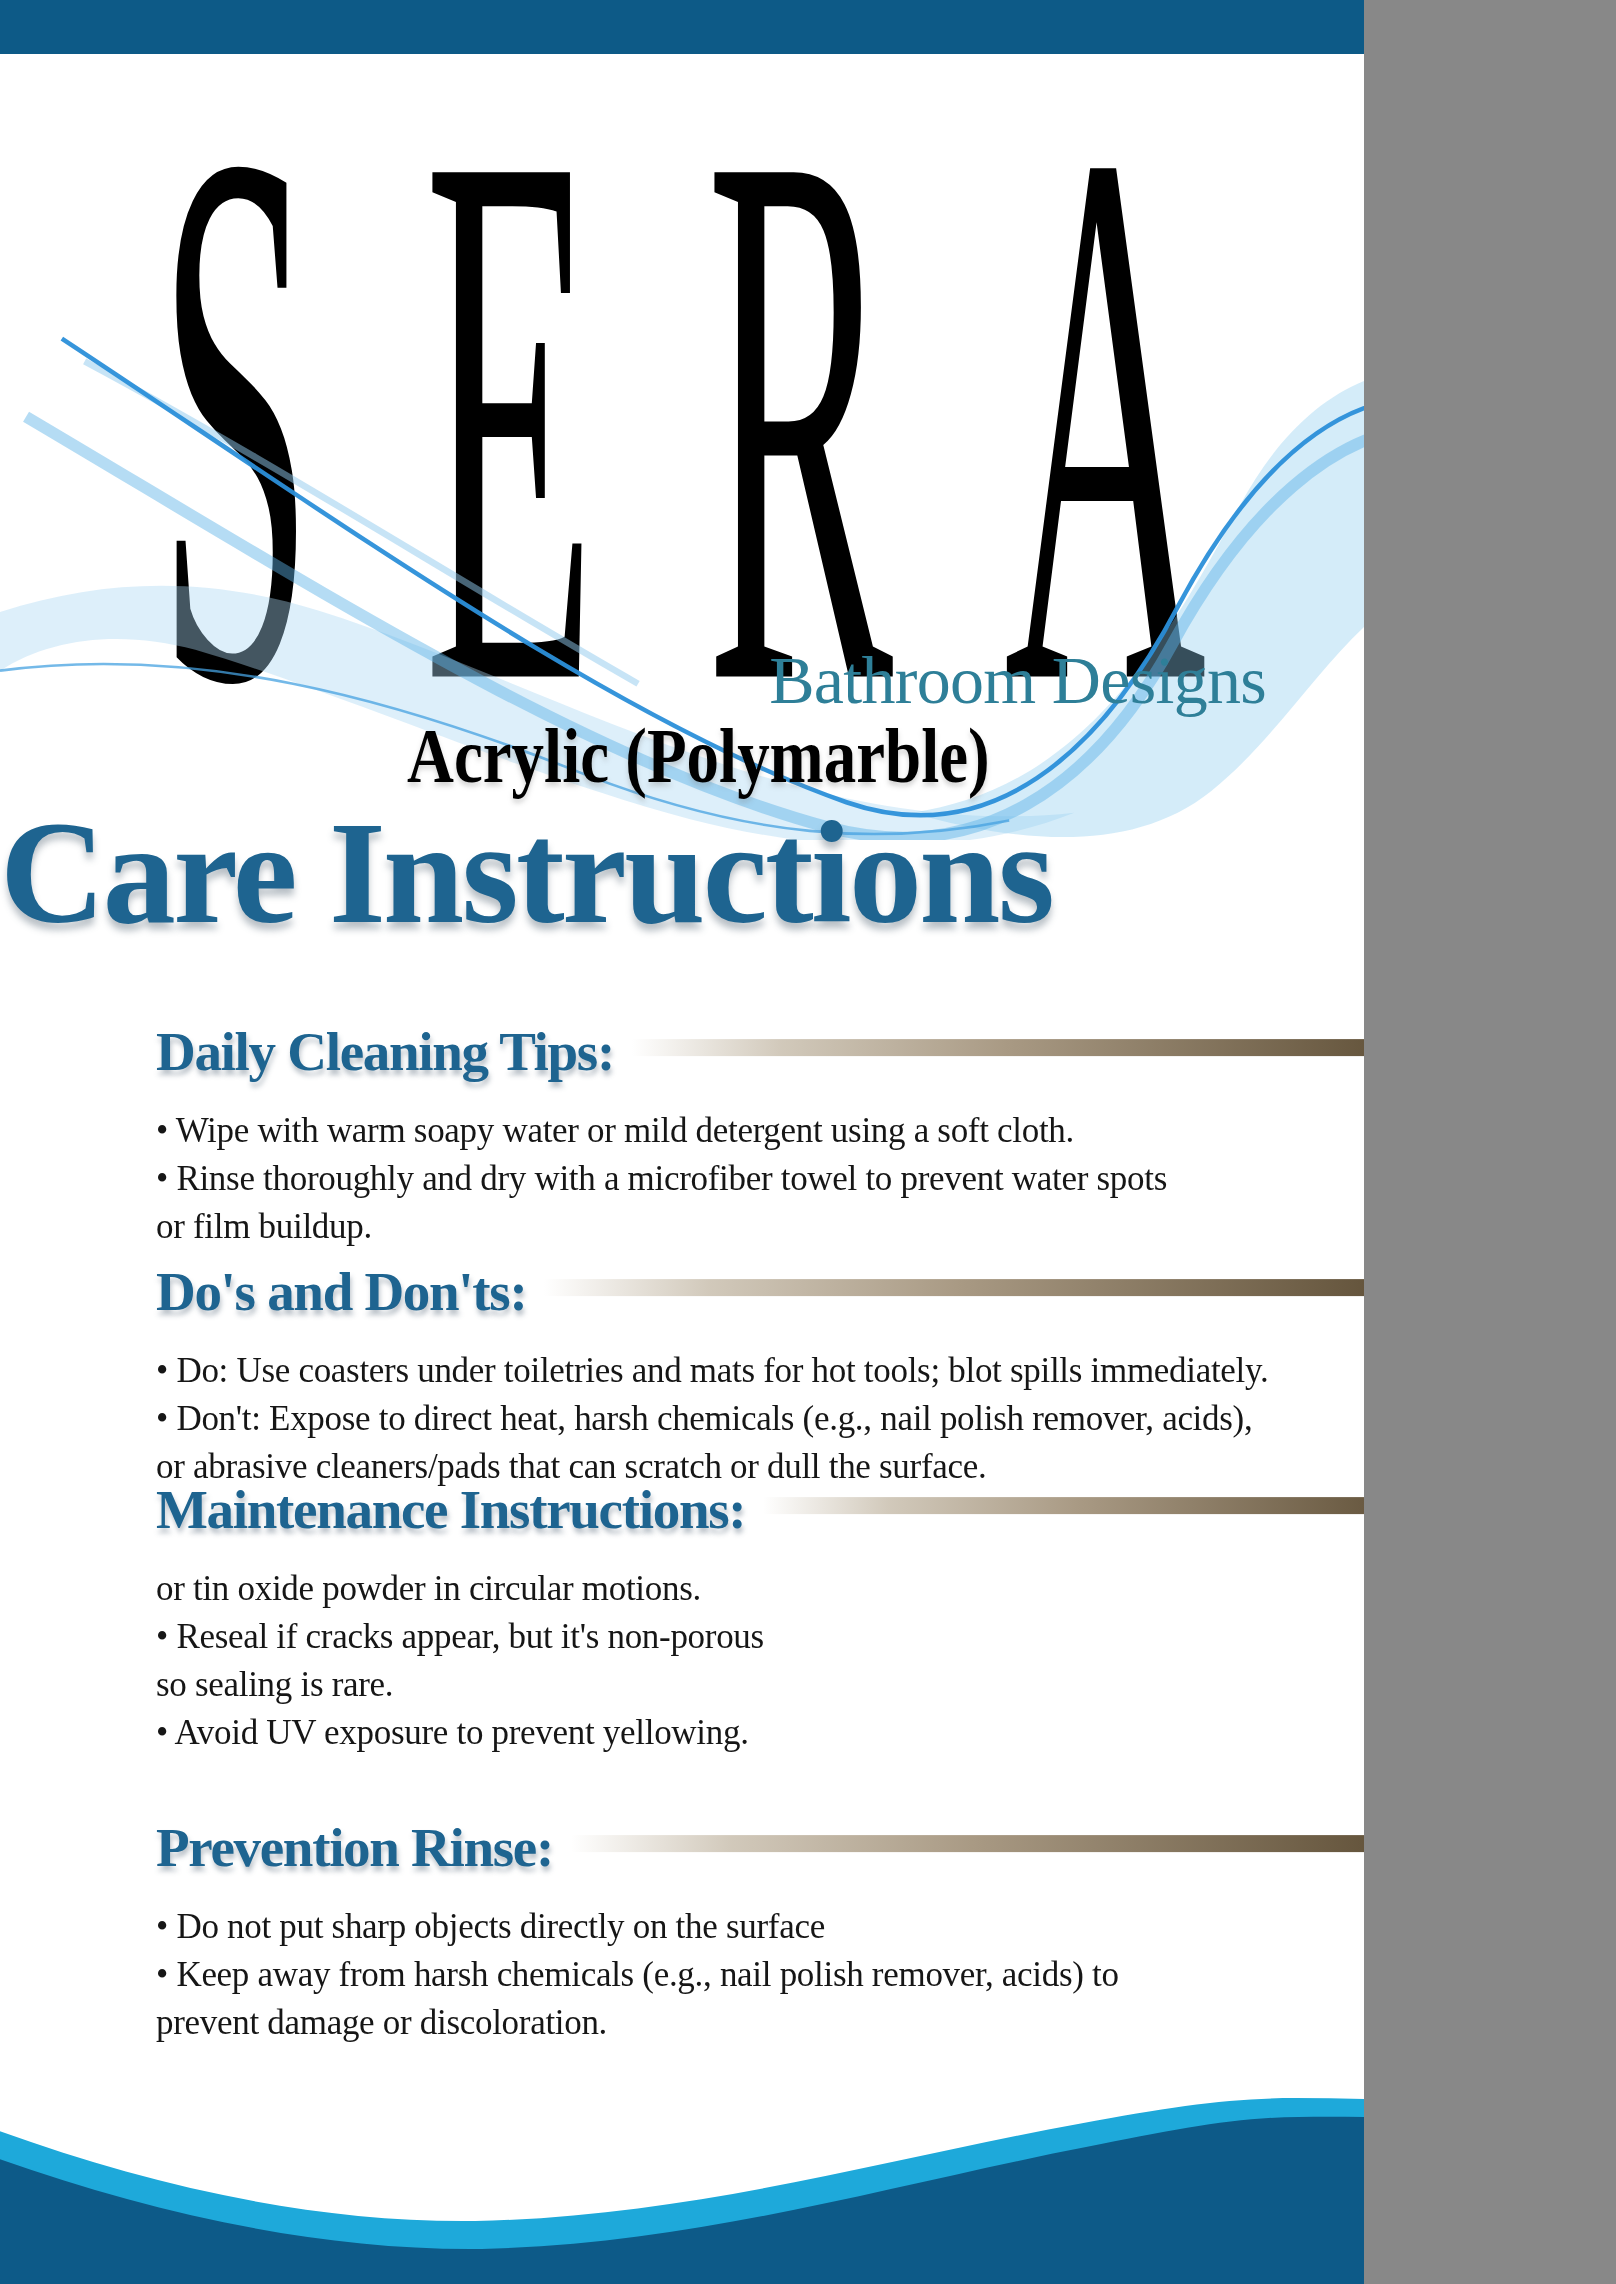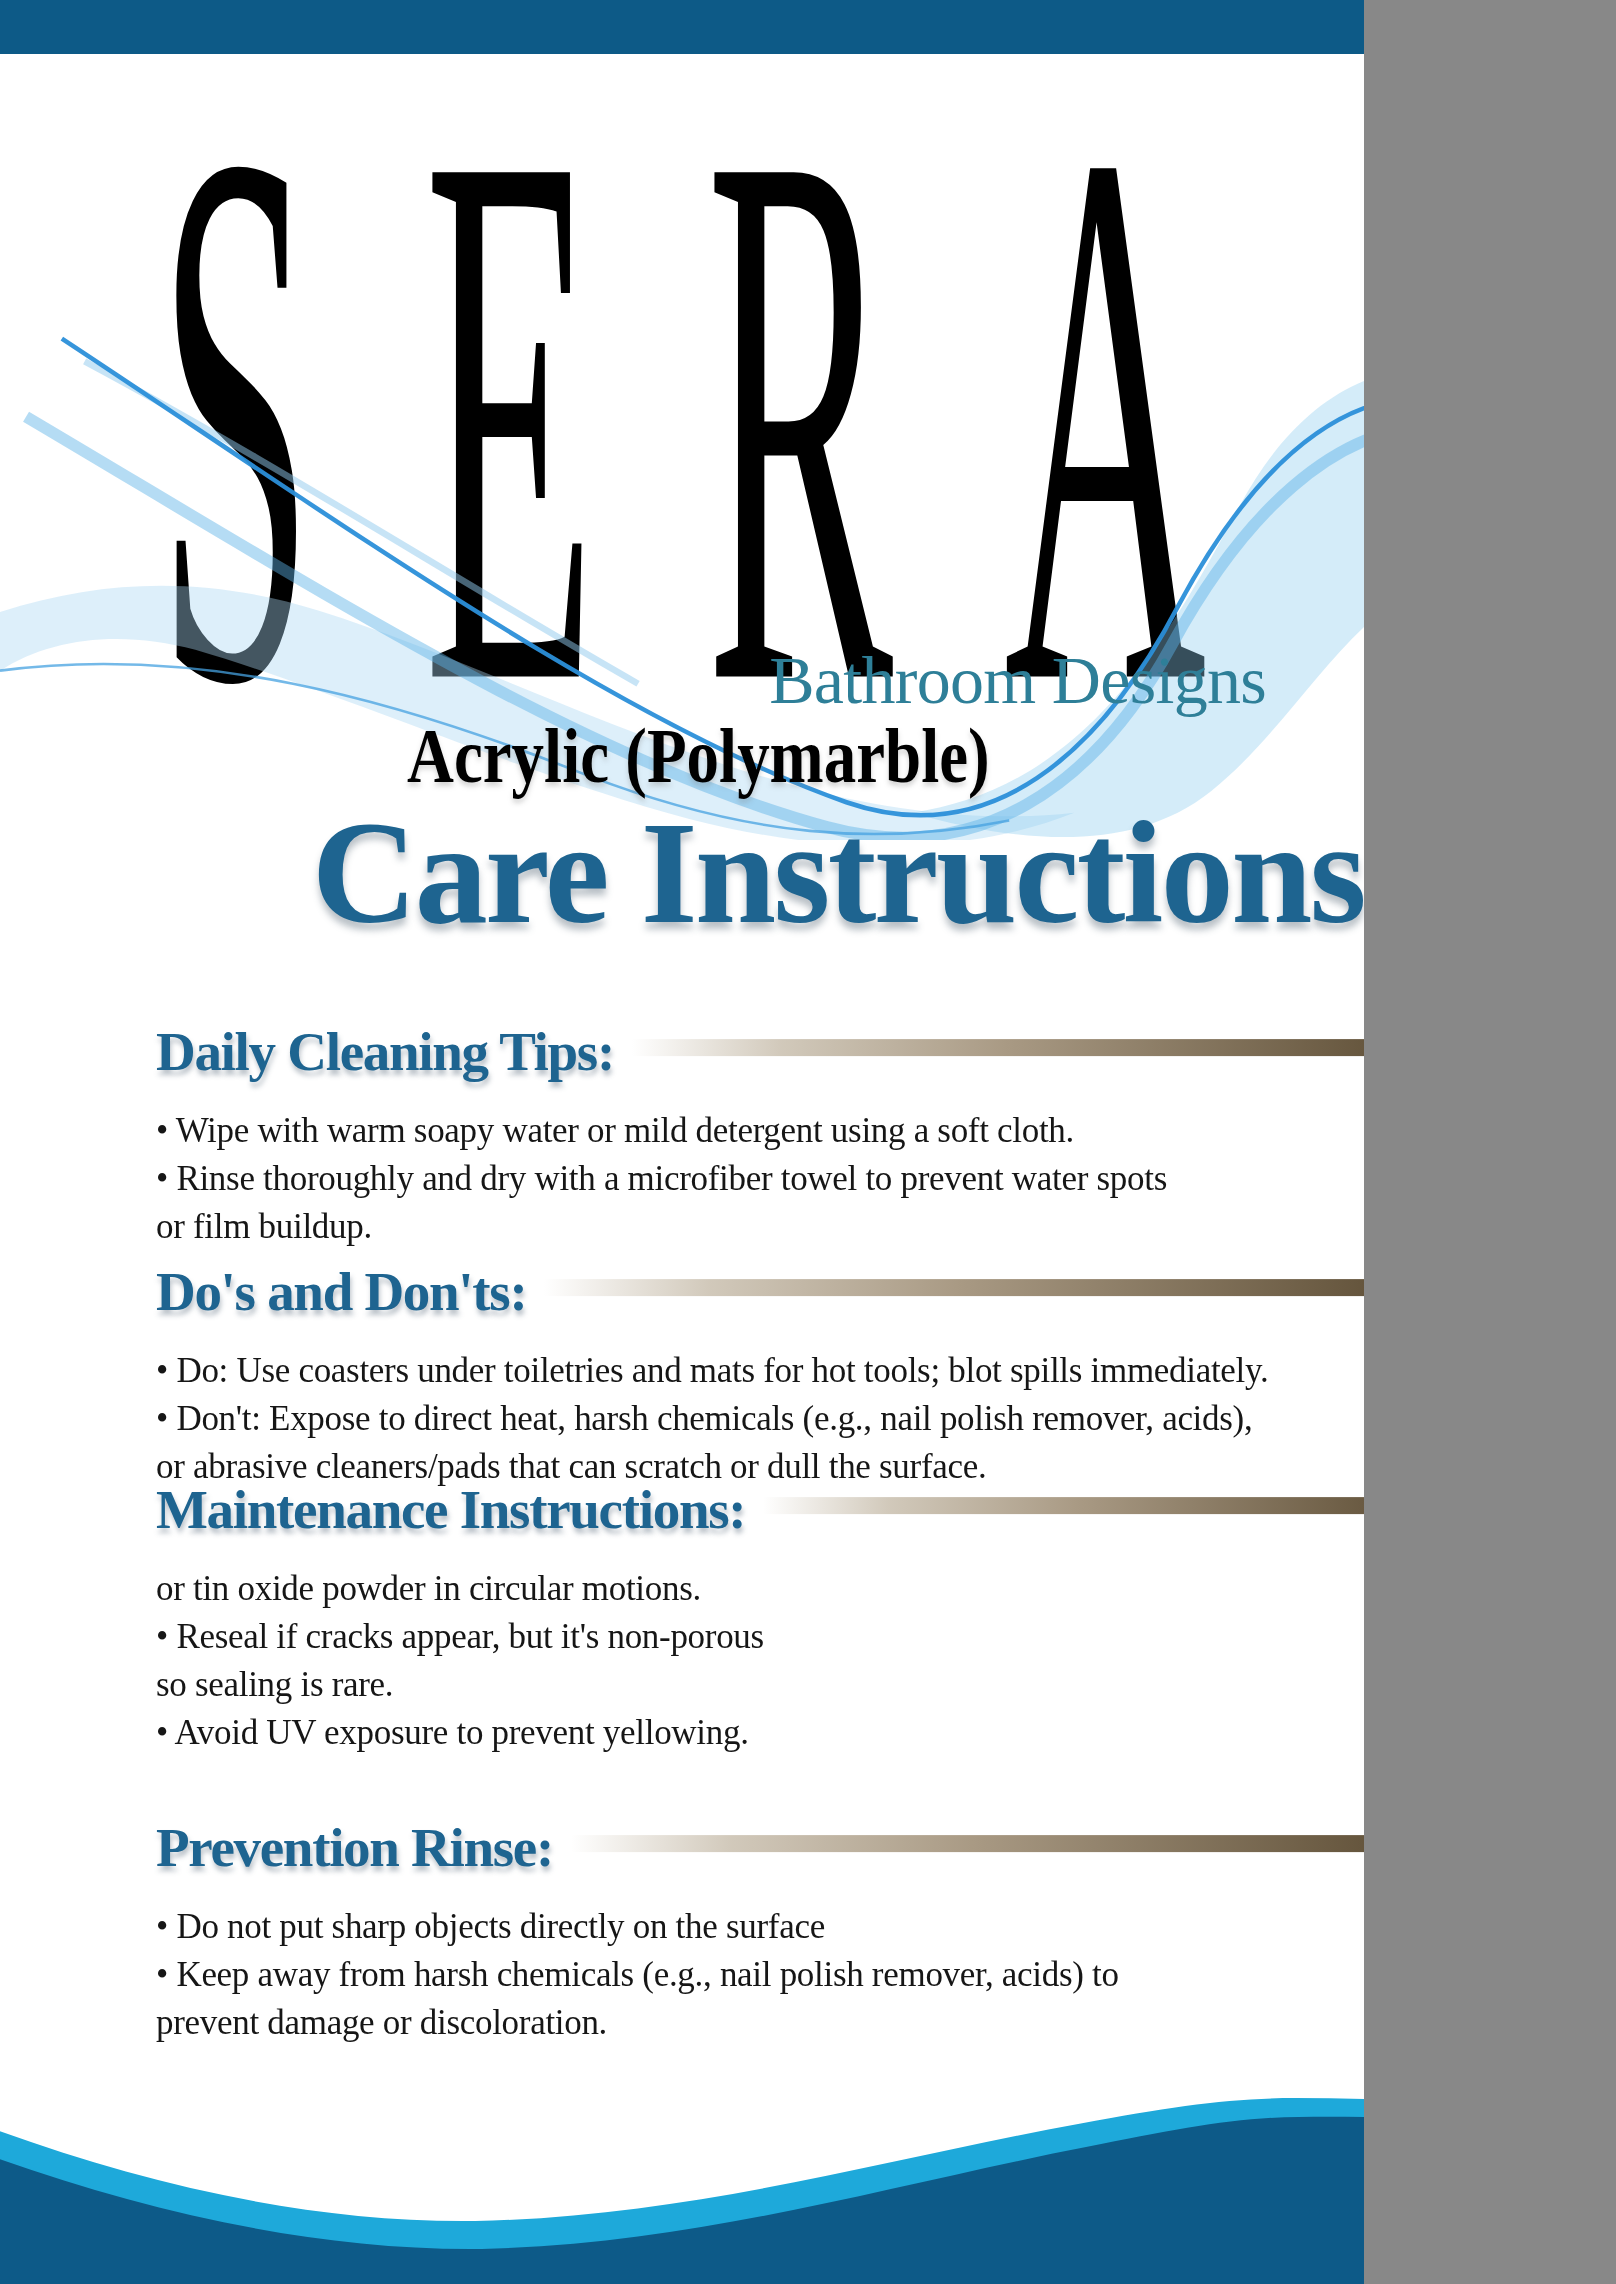--- a/index.html
+++ b/index.html
@@ -60,27 +60,26 @@
     white-space:nowrap;
   }
   .product .squeeze{
     display:inline-block;
     transform:scale(0.89,1.08);
     transform-origin:center;
     text-shadow:0 3.9px 5.2px rgba(130,130,130,.35);
   }
   .main-title{
     position:absolute;top:800px;left:0;width:100%;
-    text-align:right;
+    text-align:left;
     font-size:146px;line-height:1;font-weight:700;
     letter-spacing:-2.6px;
     color:var(--heading-blue);
     text-shadow:0 6.5px 7.8px rgba(100,115,128,.45);
     white-space:nowrap;
-    padding-left:30px;
   }
   .section{position:absolute;left:156px;width:1305px;}
   .sec-1{top:1019px;}
   .sec-2{top:1219px;margin-top:40px;}
   .sec-3{top:1477px;}
   .sec-4{top:1815px;}
   .sec-head-row{
     display:flex;align-items:center;height:65px;
   }
   .sec-heading{

